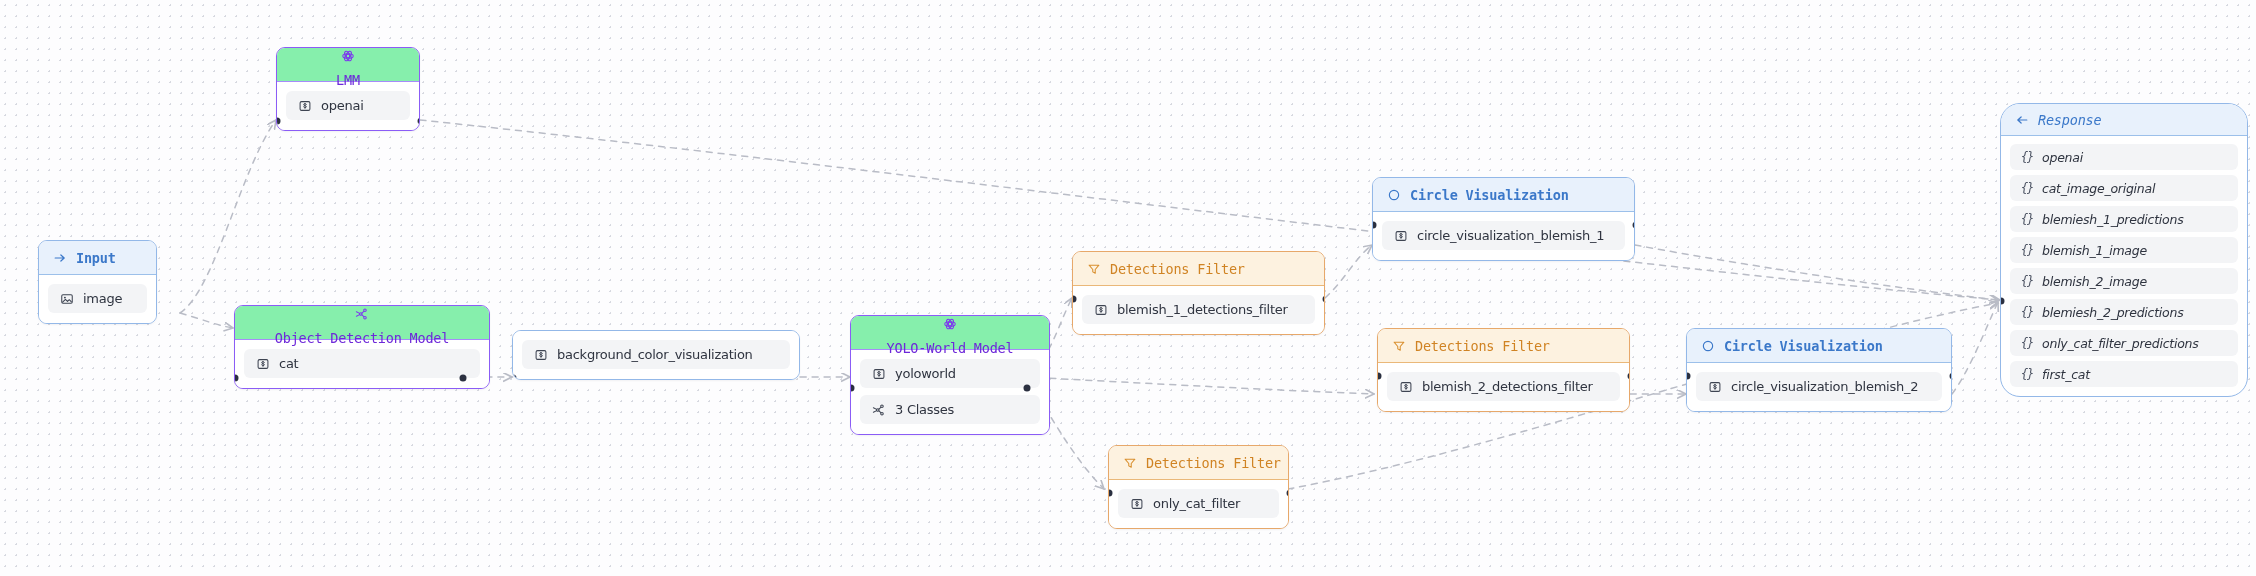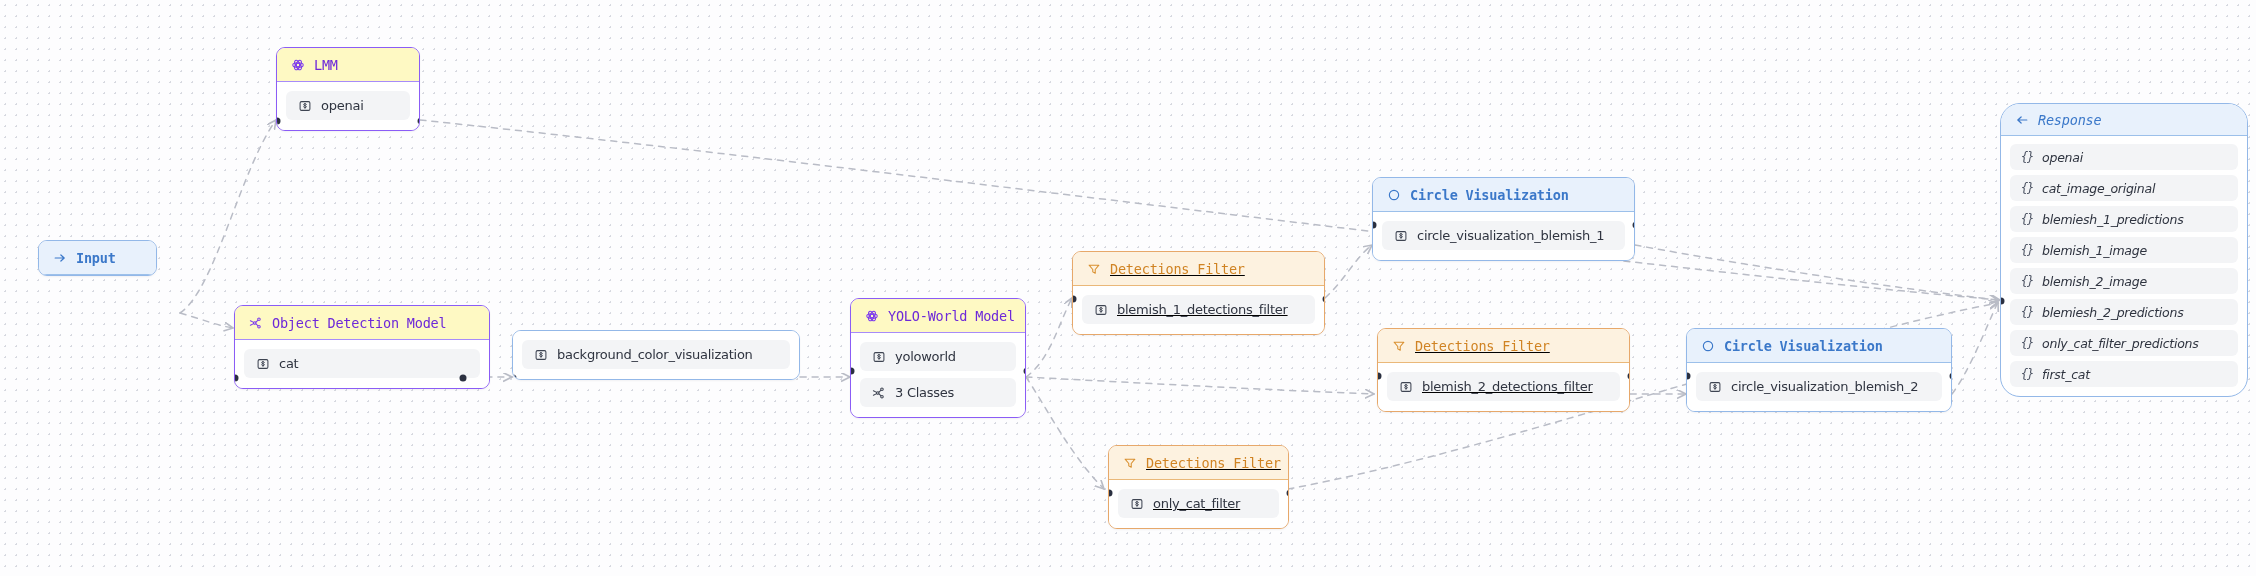--- a/index.html
+++ b/index.html
@@ -87,36 +87,37 @@
     width: 15px;
     height: 15px;
     display: flex;
     align-items: center;
     justify-content: center;
   }
 
   
   .theme-purple { border-color: #8b5cf6; }
   .theme-purple .node-header {
-    background: #fef9c3;
+    background: #86efac;
     color: #6d28d9;
     border-bottom-color: #a78bfa;
+    flex-direction: column;
   }
   .theme-purple .hdr-icon { color: #7c3aed; }
 
   .theme-blue { border-color: #93b8e8; }
   .theme-blue .node-header {
     background: #e8f1fc;
     color: #3b78c9;
     border-bottom-color: #9cc0ea;
     font-weight: bold;
   }
   .theme-blue .hdr-icon { color: #3b78c9; }
 
-  .theme-amber { border-color: #e7a86a; text-decoration: underline; }
+  .theme-amber { border-color: #e7a86a; }
   .theme-amber .node-header {
     background: #fdf2e0;
     color: #d08323;
     border-bottom-color: #eab879;
   }
   .theme-amber .hdr-icon { color: #d9902f; }
 
   
   .panel {
     position: absolute;
@@ -222,20 +223,32 @@
 
   <div class="node theme-blue" style="left:38px; top:240px; width:119px;">
     <div class="node-header">
       <span class="hdr-icon">
         <svg class="icon" width="14" height="14" viewBox="0 0 16 16">
           <path d="M2.5 8h10M9 4.5L12.8 8 9 11.5" fill="none" stroke="currentColor" stroke-width="1.4" stroke-linecap="round" stroke-linejoin="round"></path>
         </svg>
       </span>
       <span>Input</span>
     </div>
+    <div class="node-body">
+      <div class="row">
+        <span class="row-icon">
+          <svg class="icon" width="14" height="14" viewBox="0 0 16 16">
+            <rect x="2" y="3.2" width="12" height="9.6" rx="1.4" fill="none" stroke="currentColor" stroke-width="1.2"></rect>
+            <circle cx="5.6" cy="6.4" r="1.1" fill="currentColor"></circle>
+            <path d="M3 11.6l3.2-3.2 2.4 2.4 2-2 2.4 2.4" fill="none" stroke="currentColor" stroke-width="1.2" stroke-linecap="round" stroke-linejoin="round"></path>
+          </svg>
+        </span>
+        <span>image</span>
+      </div>
+    </div>
     <div class="handle" style="left:145px; top:73px;"></div>
   </div>
 
   <div class="node theme-purple" style="left:276px; top:47px; width:144px;">
     <div class="node-header">
       <span class="hdr-icon">
         <svg class="icon" width="14" height="14" viewBox="0 0 16 16">
           <circle cx="8" cy="8" r="2" fill="none" stroke="currentColor" stroke-width="1.3"></circle>
           <ellipse cx="8" cy="8" rx="6" ry="2.7" fill="none" stroke="currentColor" stroke-width="1.15"></ellipse>
           <ellipse cx="8" cy="8" rx="6" ry="2.7" fill="none" stroke="currentColor" stroke-width="1.15" transform="rotate(60 8 8)"></ellipse>
@@ -295,21 +308,21 @@
             <path d="M8 5.3v5.4M9.6 6.4c0-.7-.7-1.1-1.6-1.1s-1.6.4-1.6 1.1.7 1 1.6 1.2 1.6.5 1.6 1.2-.7 1.1-1.6 1.1-1.6-.4-1.6-1.1" fill="none" stroke="currentColor" stroke-width="1.05" stroke-linecap="round"></path>
           </svg>
         </span>
         <span>background_color_visualization</span>
       </div>
     </div>
     <div class="handle" style="left:0px; top:47px;"></div>
     <div class="handle" style="left:288px; top:47px;"></div>
   </div>
 
-  <div class="node theme-purple" style="left:850px; top:298px; width:176px;">
+  <div class="node theme-purple" style="left:850px; top:315px; width:200px;">
     <div class="node-header">
       <span class="hdr-icon">
         <svg class="icon" width="14" height="14" viewBox="0 0 16 16">
           <circle cx="8" cy="8" r="2" fill="none" stroke="currentColor" stroke-width="1.3"></circle>
           <ellipse cx="8" cy="8" rx="6" ry="2.7" fill="none" stroke="currentColor" stroke-width="1.15"></ellipse>
           <ellipse cx="8" cy="8" rx="6" ry="2.7" fill="none" stroke="currentColor" stroke-width="1.15" transform="rotate(60 8 8)"></ellipse>
           <ellipse cx="8" cy="8" rx="6" ry="2.7" fill="none" stroke="currentColor" stroke-width="1.15" transform="rotate(120 8 8)"></ellipse>
         </svg>
       </span>
       <span>YOLO-World Model</span>

